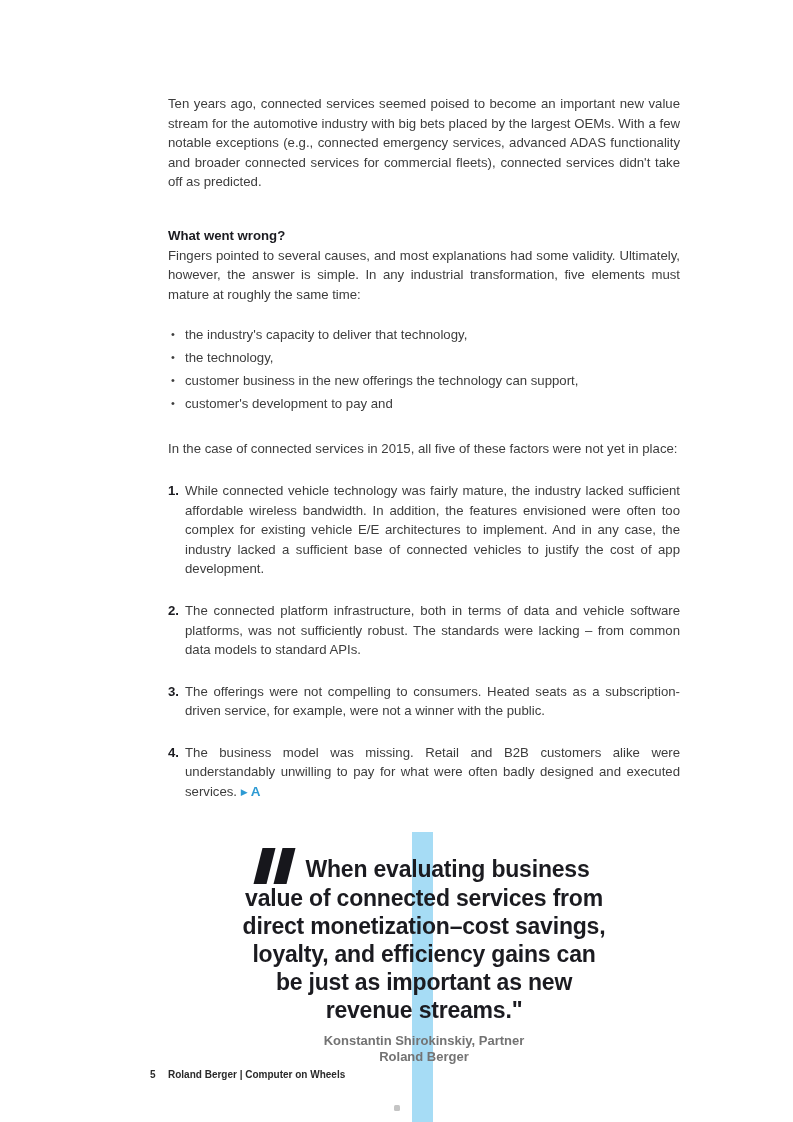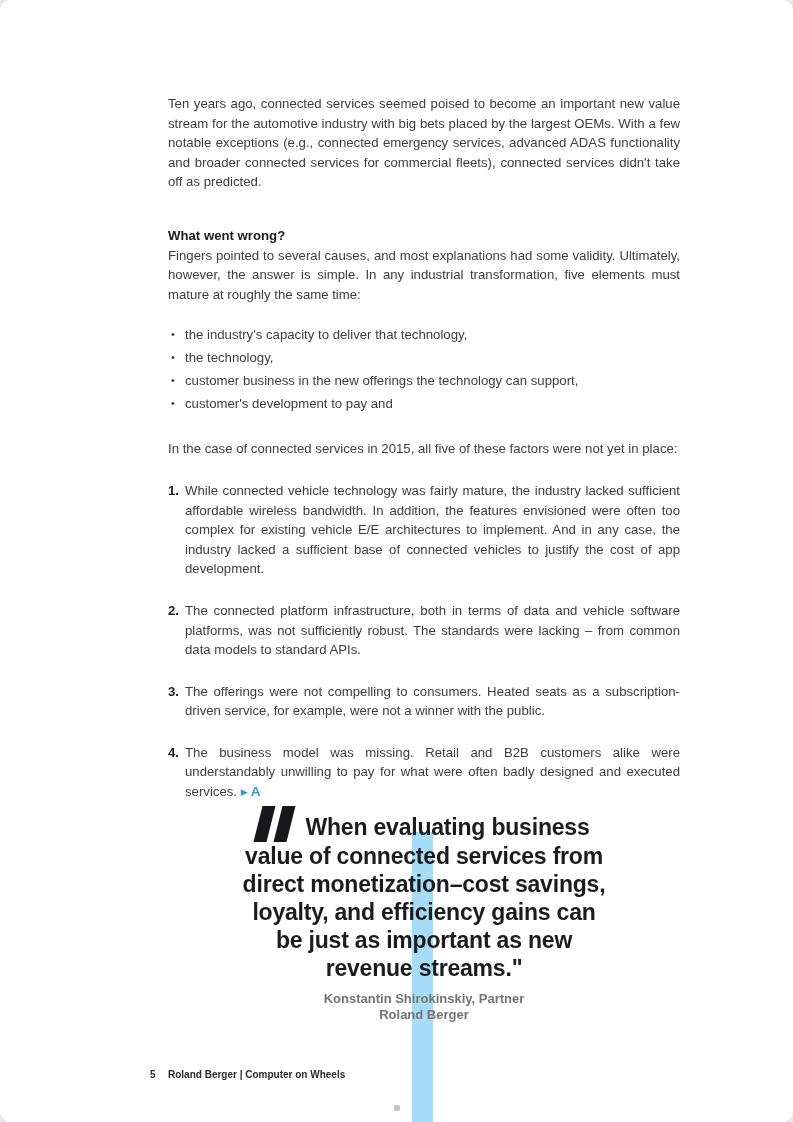--- a/index.html
+++ b/index.html
@@ -5,21 +5,20 @@
   html, body { margin: 0; padding: 0; background: #e8e8e8; }
   .page {
     position: relative;
     width: 793px;
     height: 1122px;
     background: #ffffff;
     margin: 0 auto;
     overflow: hidden;
     font-family: "Liberation Sans", sans-serif;
     color: #3d3d3d;
-    border-radius: 11px;
   }
 
   
   .stripe {
     position: absolute;
     left: 412px;
     top: 832px;
     width: 21px;
     height: 290px;
     background: #a6dcf5;
@@ -83,21 +82,21 @@
     color: #2d9ad3;
     font-weight: 700;
     font-size: 13.5px;
     margin-left: 3px;
   }
 
   
   .quote-block {
     position: absolute;
     left: 144px;
-    top: 812px;
+    top: 854px;
     width: 560px;
     z-index: 2;
     text-align: center;
     color: #1b1b20;
   }
   .quote-line {
     font-weight: 700;
     font-size: 23px;
     line-height: 28px;
     letter-spacing: -0.2px;

